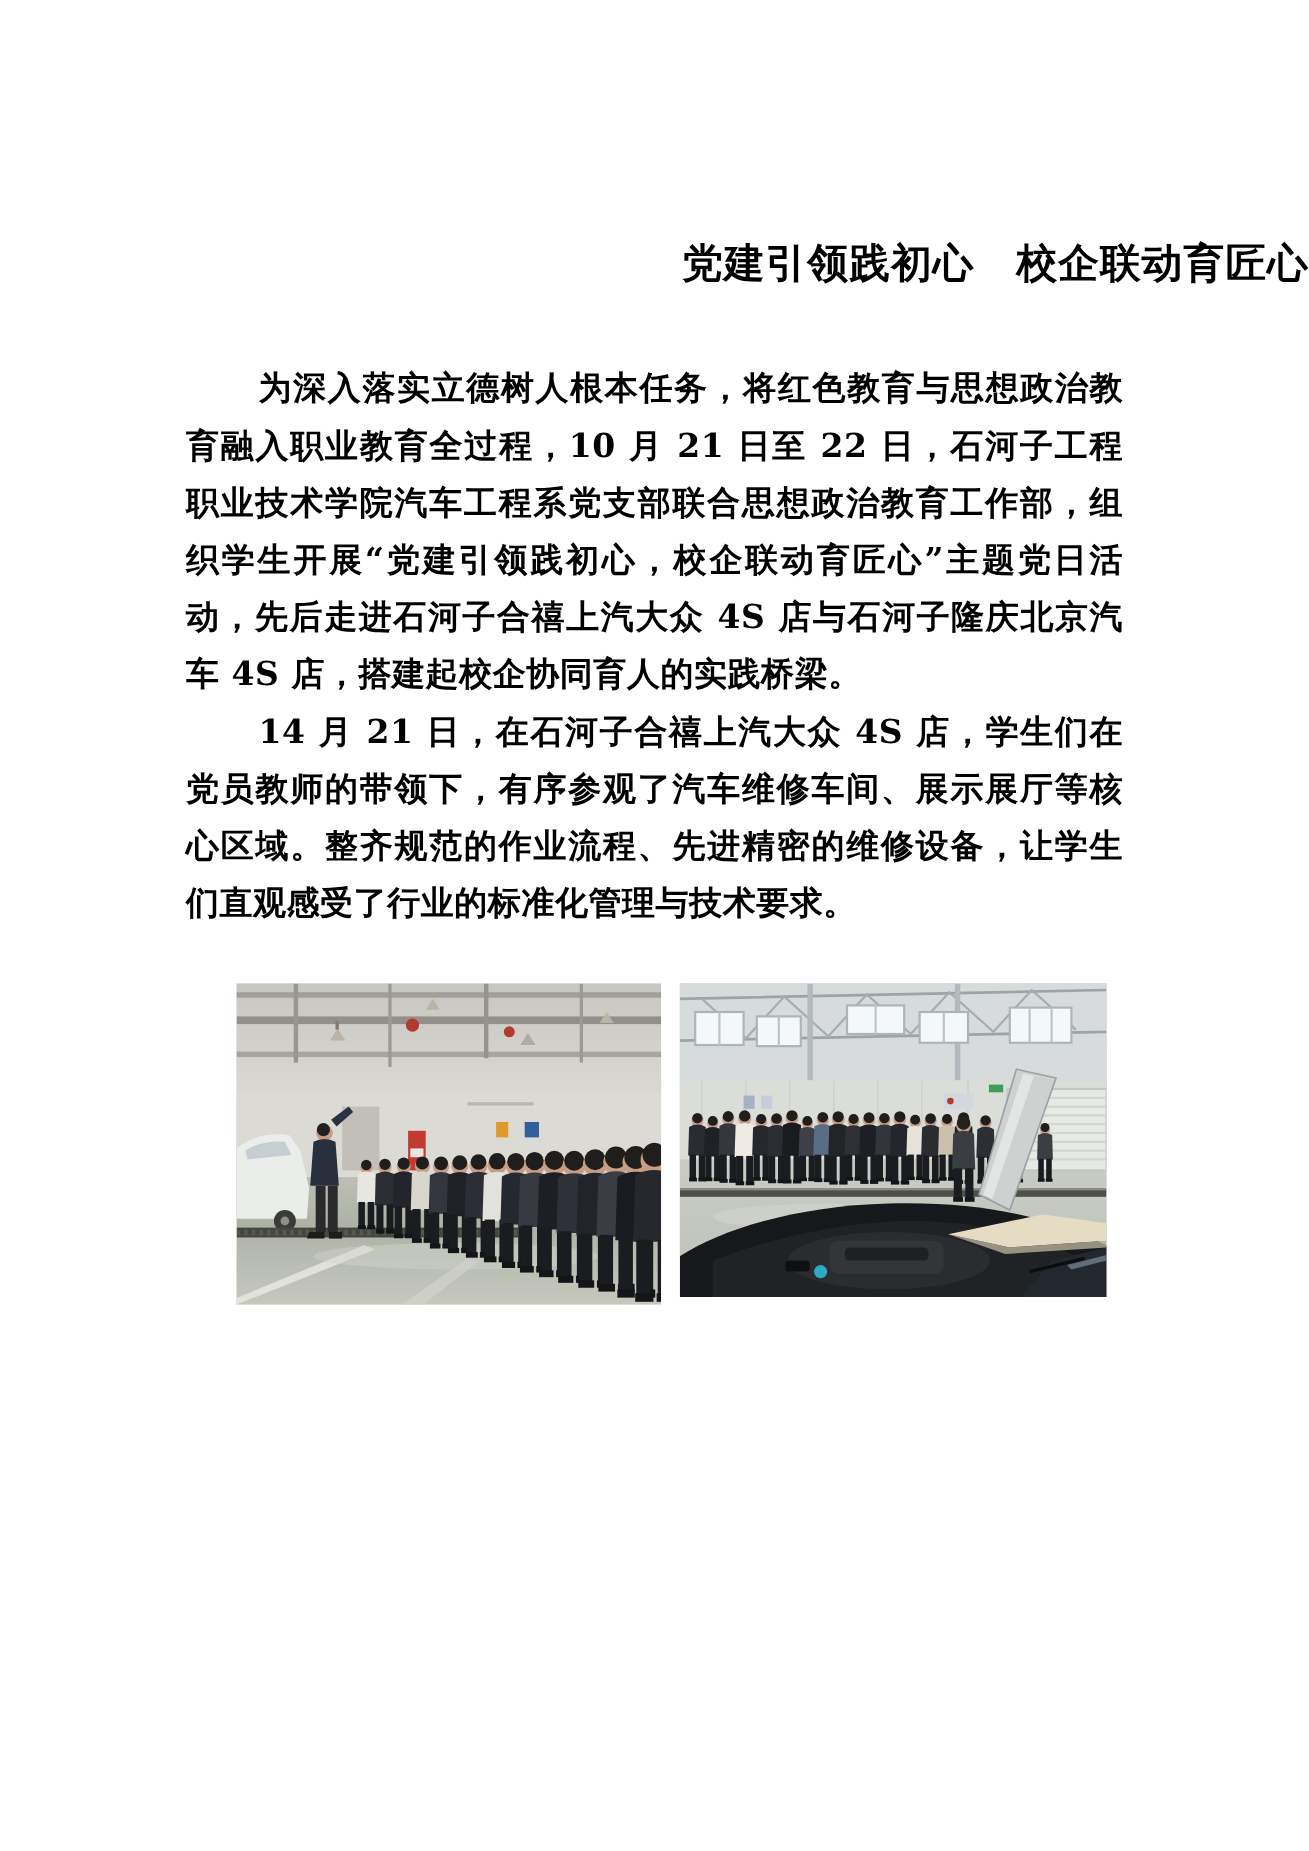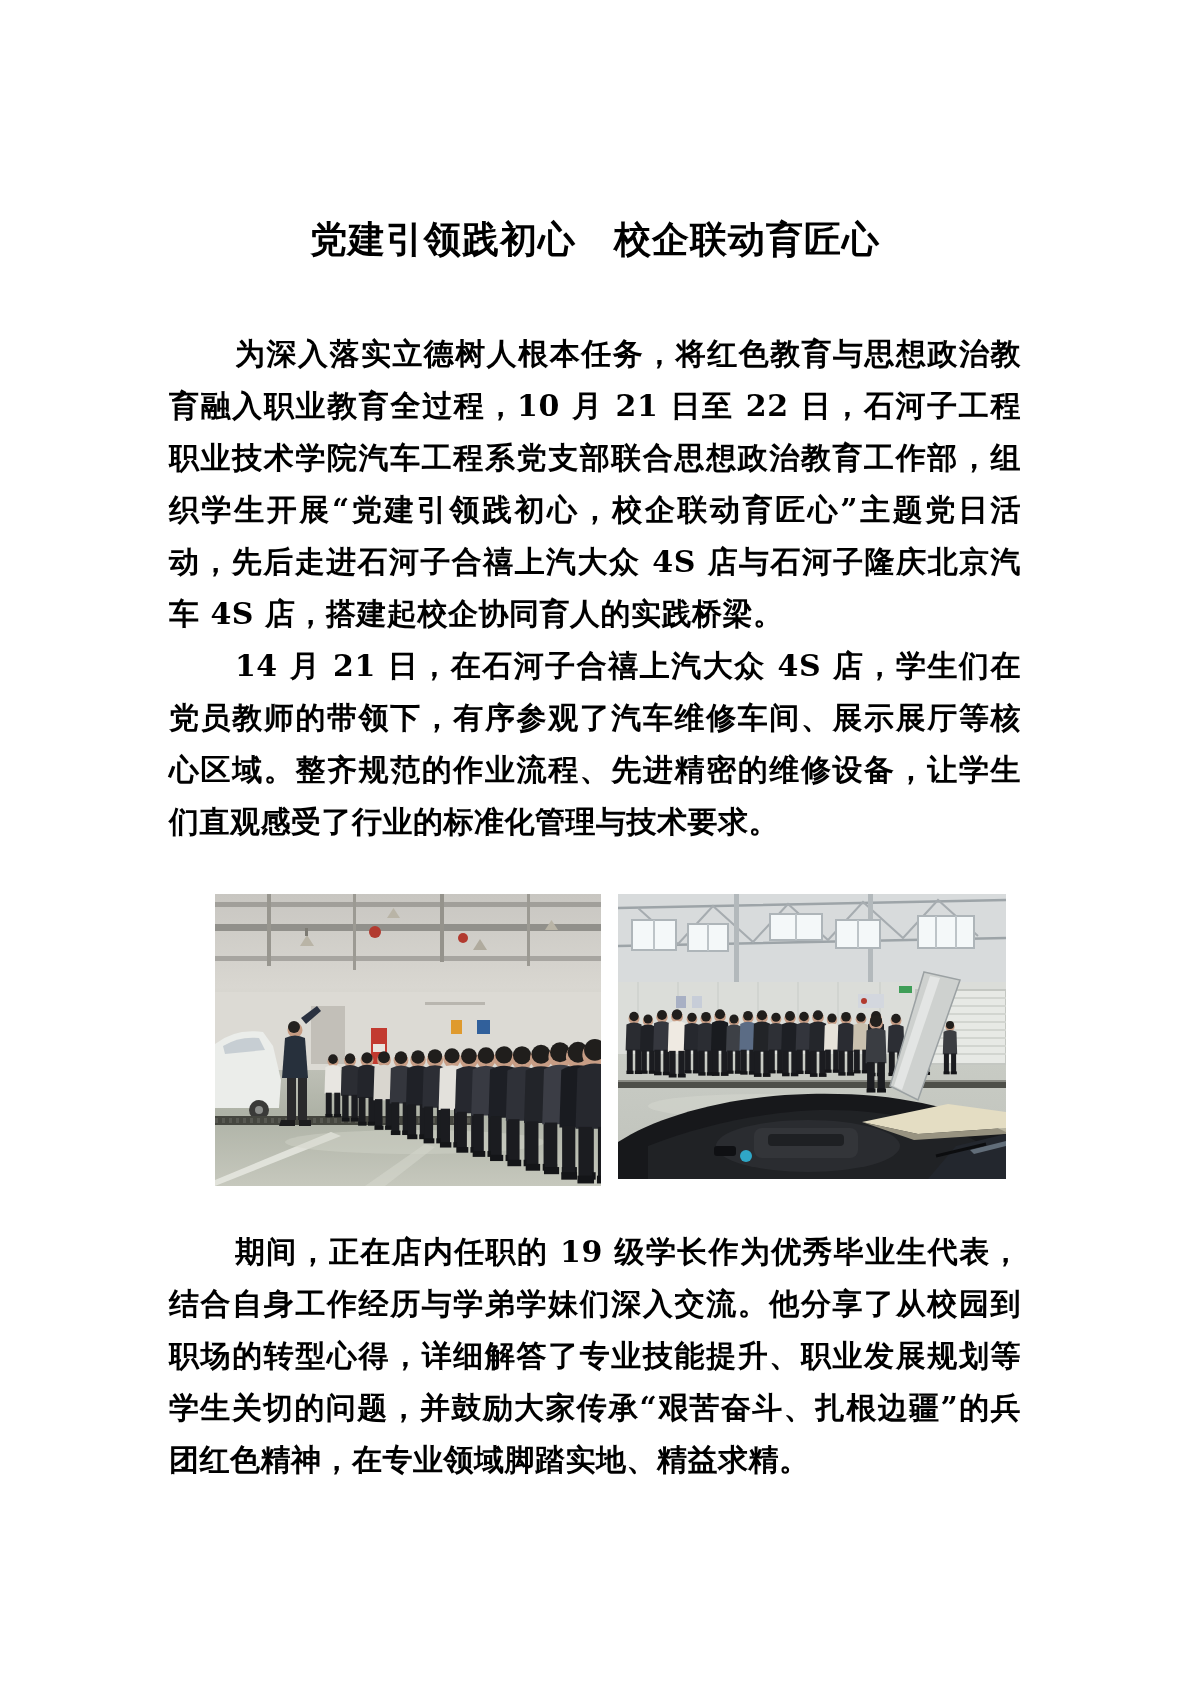--- a/index.html
+++ b/index.html
@@ -8,21 +8,21 @@
     position: relative;
     width: 1190px;
     height: 1683px;
     background: #ffffff;
     color: #000000;
     font-family: "DejaVu Serif", "Liberation Serif", serif;
     overflow: hidden;
   }
   .title {
     margin: 212px 0 0 0;
-    text-align: center;
+    text-align: right;
     font-family: Liberation Sans, sans-serif;
     font-weight: 700;
     font-size: 37px;
     line-height: 56px;
     letter-spacing: 1px;
     color: #000000;
   }
   .bodytext {
     width: 852px;
     margin: 0 auto;
@@ -231,17 +231,16 @@
           <polygon points="244,228 330,210 388,218 388,234 300,240" fill="#e4ddc3"></polygon>
           <polygon points="244,228 300,240 388,234 388,240 296,246" fill="#b7b098" opacity="0.8"></polygon>
           <polygon points="338,252 388,240 388,285 310,285" fill="#23272e"></polygon>
           <polygon points="352,256 388,247 388,252 356,260" fill="#9fb3c4" opacity="0.5"></polygon>
           <path d="M318,262 L368,250" stroke="#0c0d0f" stroke-width="3"></path>
         </svg>
       </div>
 
     </figure>
 
-    <p class="para p3">期间，正在店内任职的 19 级学长作为优秀毕业生代表，结合自身工作经历与学弟学妹们深入交流。他分享了从校园到职场的转型心得，详细解答了专业技能提升、职业发展规划等学生关切的问题，并鼓励大家传承“艰苦奋斗、扎根边疆”的兵团红色精神，在专业领域脚踏实地、精益求精。</p>
 
   </section>
 
 </main>
 
 </body></html>

